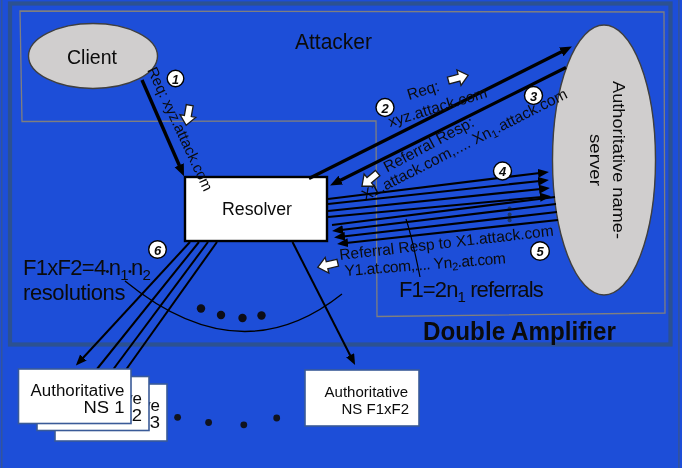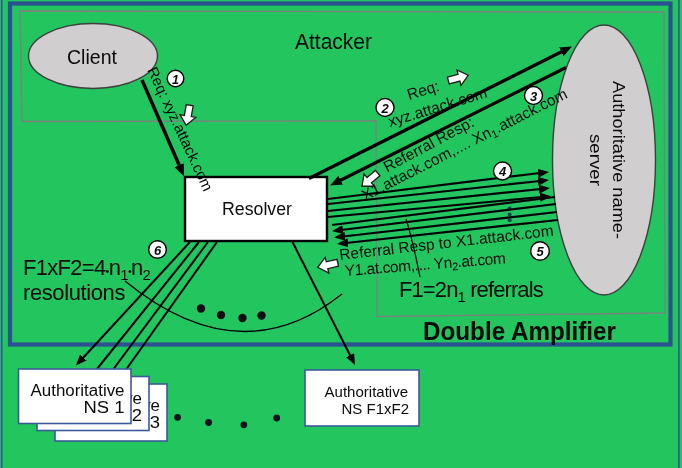--- a/index.html
+++ b/index.html
@@ -1,16 +1,16 @@
 <!DOCTYPE html>
 <html><head>
 <meta charset="utf-8">
 <style>
   html,body{margin:0;padding:0;background:#fff;}
-  #stage{position:relative;width:682px;height:468px;overflow:hidden;background:#22c55e;
+  #stage{position:relative;width:682px;height:468px;overflow:hidden;background:#1d4ed8;
          font-family:"Liberation Sans",sans-serif;}
   svg{position:absolute;left:0;top:0;}
   text{font-family:"Liberation Sans",sans-serif;fill:#0b0b0b;}
 </style>
 </head>
 <body>
 <div id="stage">
 <svg width="682" height="468" viewBox="0 0 682 468">
   <defs>
     <marker id="ahBig" markerUnits="userSpaceOnUse" markerWidth="14" markerHeight="11" refX="2" refY="5" orient="auto">

